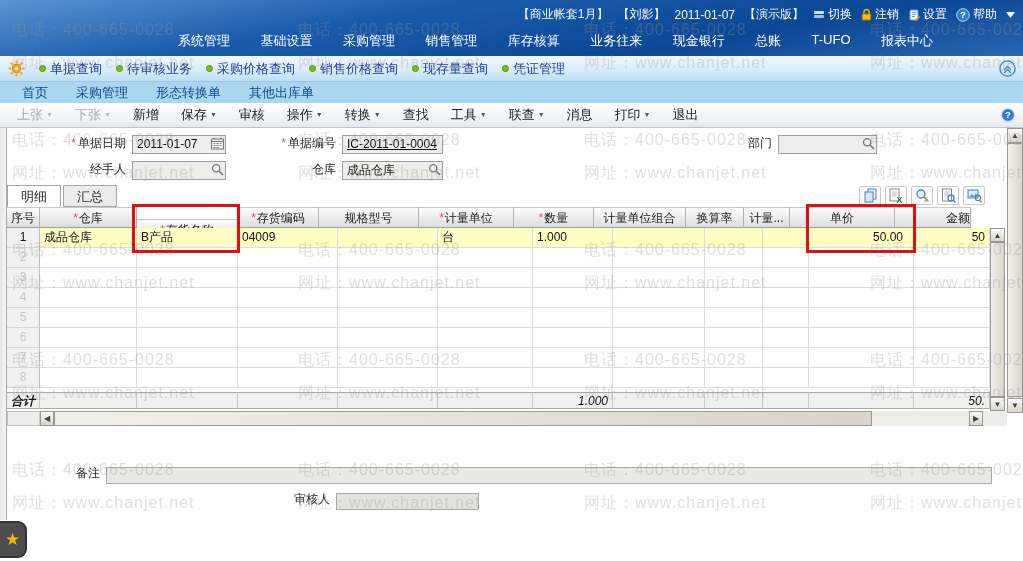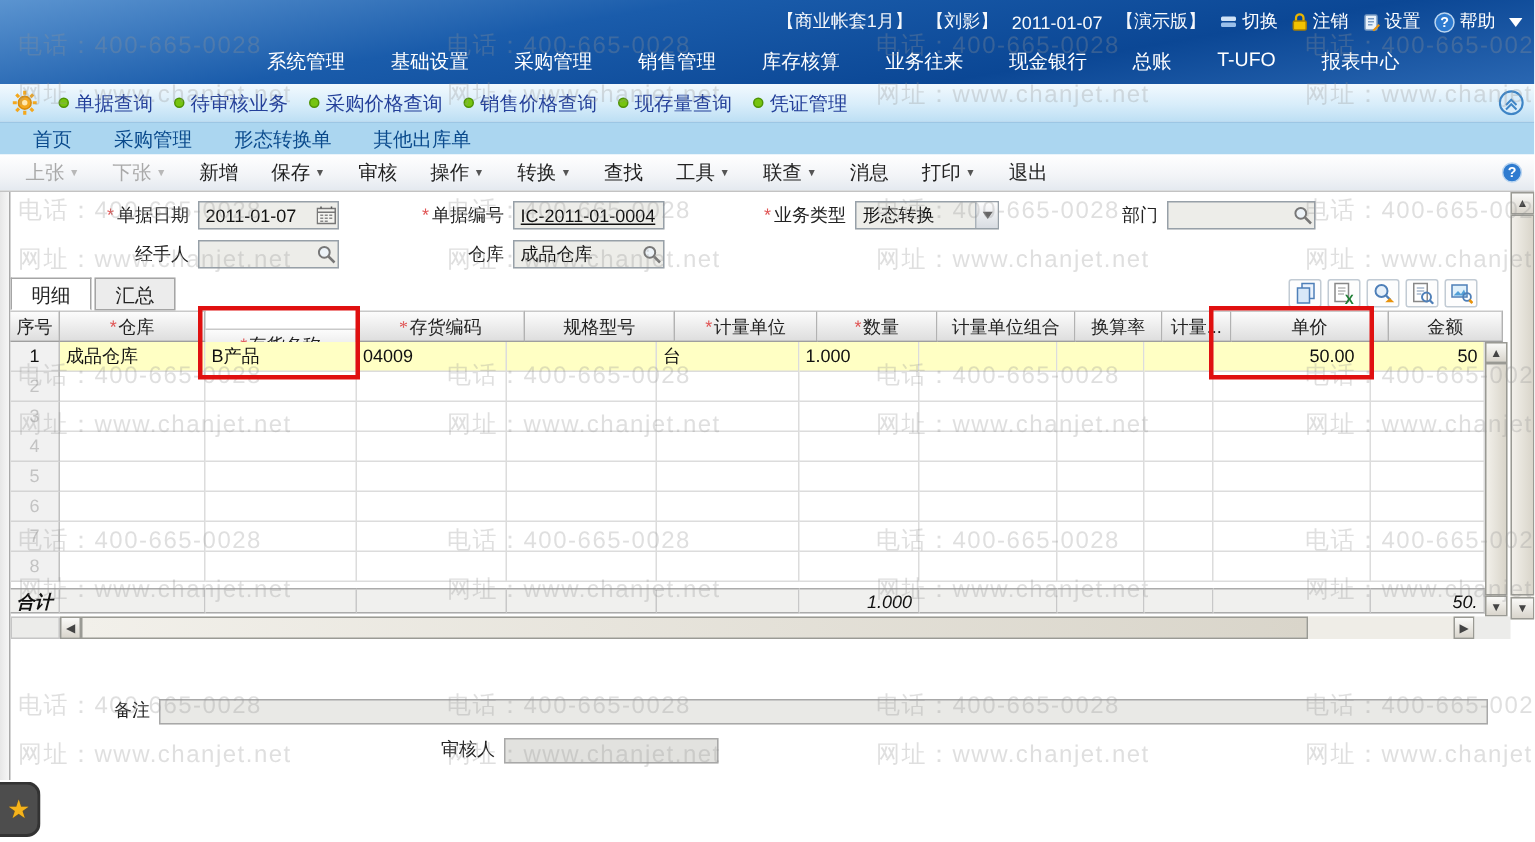--- a/index.html
+++ b/index.html
@@ -311,33 +311,20 @@
             </svg>
           </span>
       </span>
     </div>
     <div class="fld" style="left:255px;top:6px">
       <span class="flabel required" style="width:74px">单据编号</span>
       <span class="inpwrap" style="width:101px">
         <input class="noicon" style="padding-right: 0; text-decoration: underline;" value="IC-2011-01-0004">
       </span>
     </div>
-    <div class="fld" style="left:488px;top:6px">
-      <span class="flabel required" style="width:69px">业务类型</span>
-      <span class="inpwrap" style="width:96px">
-        <input value="形态转换" style="">
-        <span class="sel-btn">
-            <span class="ic">
-              <svg width="7" height="5" viewBox="0 0 7 5">
-                <path d="M0 0h7L3.5 5z" fill="#666"></path>
-              </svg>
-            </span>
-          </span>
-      </span>
-    </div>
     <div class="fld" style="left:724px;top:6px">
       <span class="flabel" style="width:41px">部门</span>
       <span class="inpwrap" style="width:99px">
         <input value="" style="">
         <span class="ic inp-ic">
             <svg width="13" height="13" viewBox="0 0 13 13">
               <circle cx="5.2" cy="5.2" r="3.6" fill="#edf3f8" stroke="#777" stroke-width="1.3"></circle>
               <path d="M8 8l4 4" stroke="#777" stroke-width="1.7"></path>
             </svg>
           </span>
@@ -421,29 +408,29 @@
           </span>
         </span>
       </span>
   </div>
 
   <div id="grid">
     <div id="grid-header">
         <div class="gh-cell" style="width: 33px;"><span>序号</span></div>
         <div class="gh-cell" style="width: 97px;"><span class="req">*</span><span>仓库</span></div>
         <div class="gh-cell" style="width: 101px; margin-top: 12px;"><span class="req">*</span><span>存货名称</span></div>
-        <div class="gh-cell" style="width: 112px; font-family: Liberation Serif, serif;"><span class="req">*</span><span>存货编码</span></div>
+        <div class="gh-cell" style="width: 81px;"><span class="req">*</span><span>存货编码</span></div>
         <div class="gh-cell" style="width: 100px;"><span>规格型号</span></div>
         <div class="gh-cell" style="width: 95px;"><span class="req">*</span><span>计量单位</span></div>
         <div class="gh-cell" style="width: 80px;"><span class="req">*</span><span>数量</span></div>
         <div class="gh-cell" style="width: 92px;"><span>计量单位组合</span></div>
         <div class="gh-cell" style="width: 58px;"><span>换算率</span></div>
         <div class="gh-cell" style="width: 46px;"><span>计量...</span></div>
         <div class="gh-cell" style="width: 105px;"><span>单价</span></div>
-        <div class="gh-cell" style="width: 76px;"><span>金额</span></div>
+        <div class="gh-cell" style="width: 76px; text-align: right;"><span>金额</span></div>
       </div>
     <div id="grid-rows">
         <div class="g-row sel">
           <div class="g-cell g-serial" style="width: 33px;">1</div>
           <div class="g-cell" style="width: 97px;">成品仓库</div>
           <div class="g-cell" style="width: 101px;">B产品</div>
           <div class="g-cell" style="width: 100px;">04009</div>
           <div class="g-cell" style="width: 100px;"></div>
           <div class="g-cell" style="width: 95px;">台</div>
           <div class="g-cell num pad-qty" style="width: 80px;">1.000</div>

